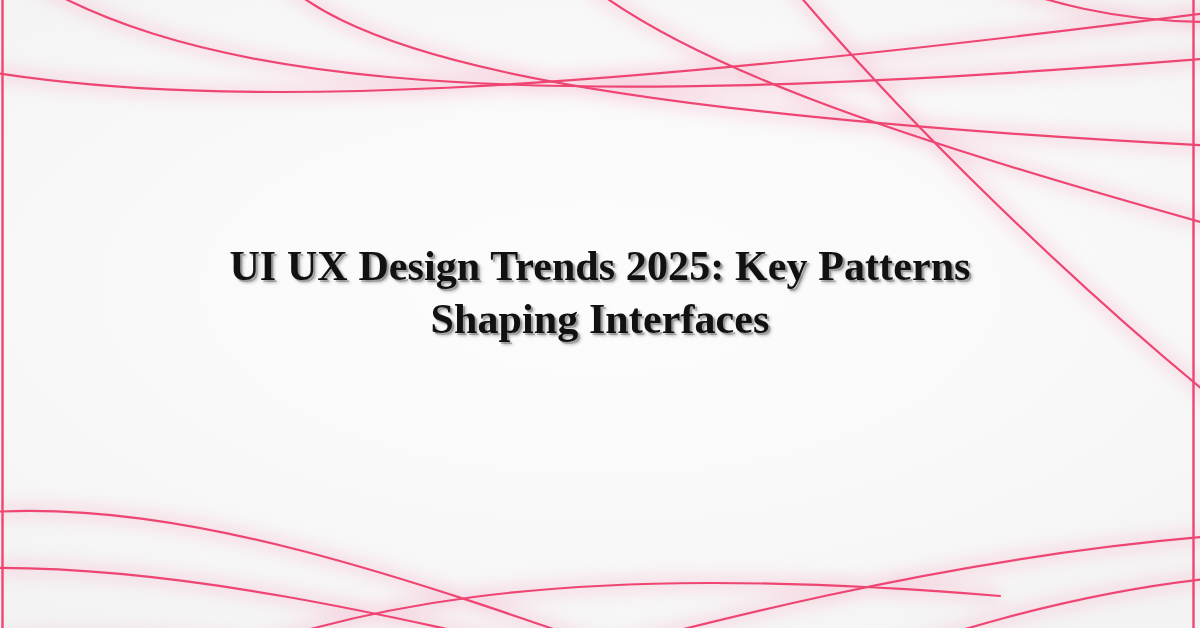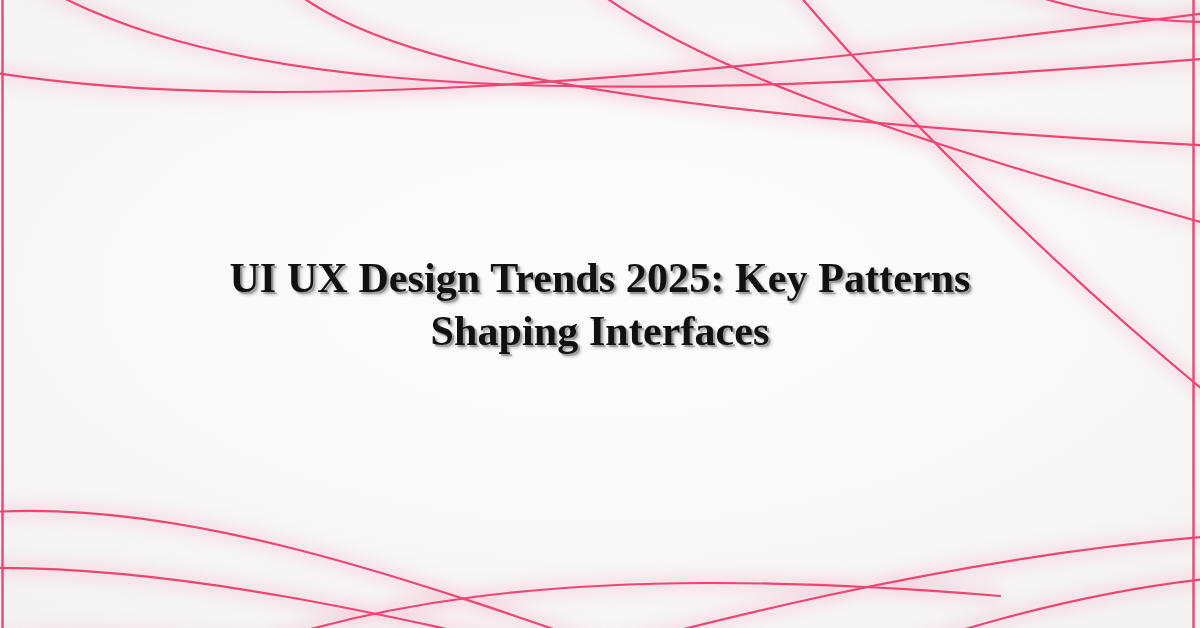--- a/index.html
+++ b/index.html
@@ -35,21 +35,21 @@
     position: absolute;
     left: 0;
     right: 0;
     top: 236px;
     text-align: center;
     padding: 0 90px;
     box-sizing: border-box;
   }
 
   .banner-title {
-    margin: 16px;
+    margin: 4px;
     font-family: "Liberation Serif", serif;
     font-size: 42px;
     line-height: 1.25;
     font-weight: 700;
     letter-spacing: 0.1px;
     color: #111111;
     text-shadow:
       2px 2px 0 rgba(120,120,120,0.55),
       3px 3px 3px rgba(60,60,60,0.35);
     white-space: pre-line;

